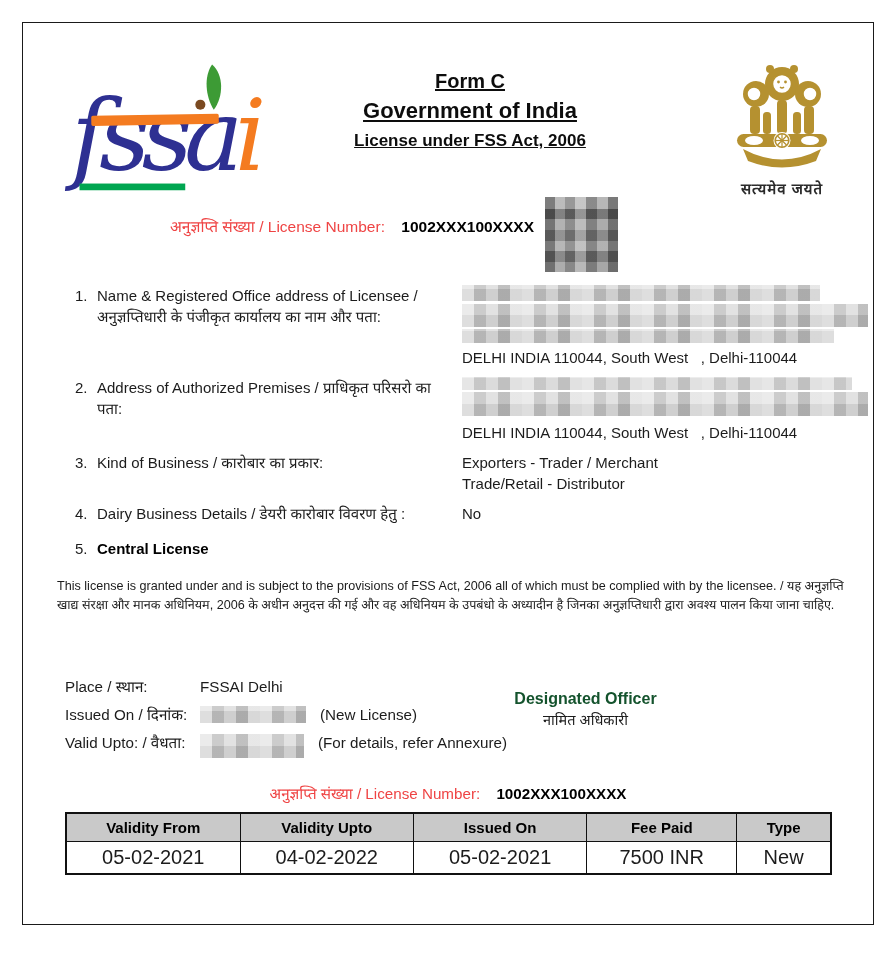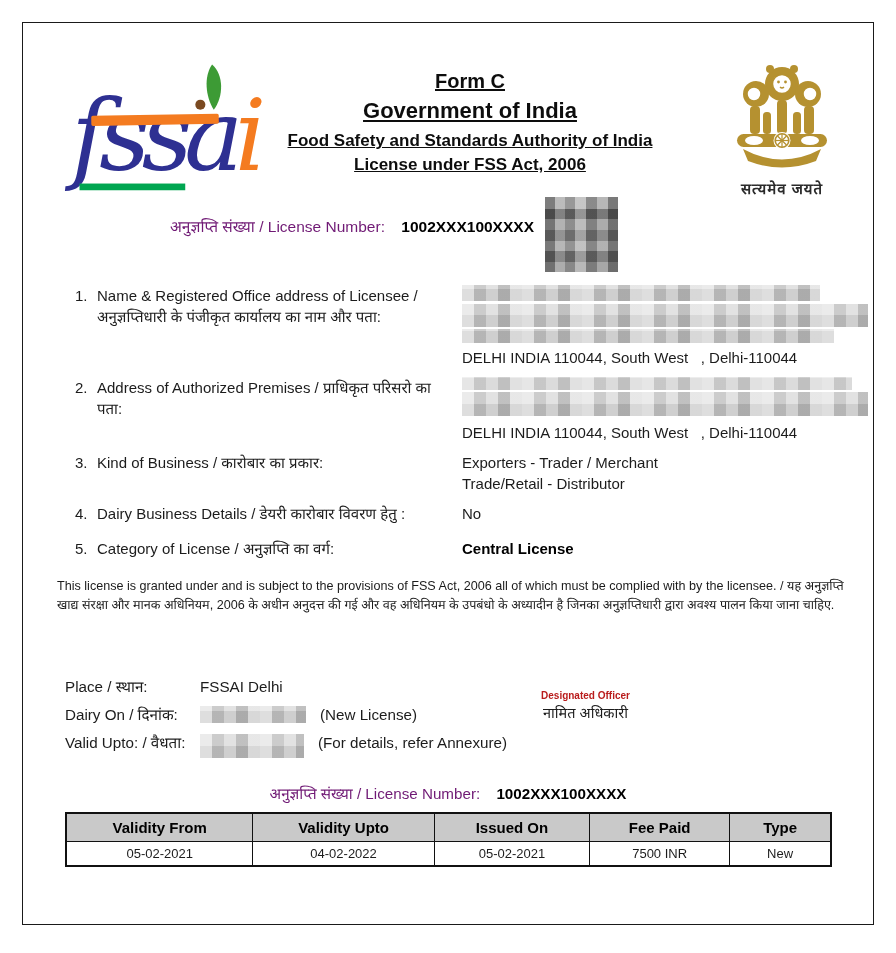--- a/index.html
+++ b/index.html
@@ -16,21 +16,21 @@
   .t-form { font-size:20px; font-weight:700; margin-bottom:5px; }
   .t-gov  { font-size:22px; font-weight:700; margin-bottom:7px; }
   .t-auth { font-size:17px; font-weight:700; margin-bottom:4px; }
   .t-act  { font-size:17px; font-weight:700; }
   .emblem { position:absolute; left:706px; top:56px; width:152px; text-align:center; }
   .emblem-motto { font-size:15px; font-weight:700; color:#2b2b2b; margin-top:0px; letter-spacing:1px; }
 
   
   .lic-row-1 { position:absolute; left:170px; top:215px; font-size:15.5px; }
   .lic-row-2 { position:absolute; left:0; top:783px; width:896px; text-align:center; font-size:15.2px; }
-  .lic-label { color:#701a75; }
+  .lic-label { color:#ef4444; }
   .lic-value { font-weight:700; color:#000; margin-left:12px; }
   .qr { position:absolute; left:545px; top:197px; width:73px; height:75px;
         background-color:#8a8a8a;
         background-image:
           repeating-linear-gradient(90deg, rgba(0,0,0,0.28) 0 10px, rgba(255,255,255,0.18) 10px 20px,
             rgba(0,0,0,0.12) 20px 30px, rgba(255,255,255,0.30) 30px 41px, rgba(0,0,0,0.20) 41px 52px,
             rgba(255,255,255,0.12) 52px 63px, rgba(0,0,0,0.30) 63px 73px),
           repeating-linear-gradient(0deg, rgba(255,255,255,0.15) 0 10px, rgba(0,0,0,0.18) 10px 21px,
             rgba(255,255,255,0.25) 21px 31px, rgba(0,0,0,0.10) 31px 42px, rgba(255,255,255,0.20) 42px 53px,
             rgba(0,0,0,0.25) 53px 63px, rgba(255,255,255,0.30) 63px 75px);
@@ -54,29 +54,29 @@
   .legal { position:absolute; left:57px; top:577px; width:793px;
            font-size:12.6px; line-height:18.5px; color:#1b1b1b; }
 
   
   .meta { position:absolute; left:65px; display:flex; align-items:center; font-size:15.2px; }
   .meta .mlabel { width:135px; flex:none; }
   .blur-issued { display:inline-block; width:106px; height:17px; }
   .blur-valid  { display:inline-block; width:104px; height:24px; margin-bottom:-8px; }
   .mnote { margin-left:14px; }
   .officer { position:absolute; left:478px; top:690px; width:215px; text-align:center; }
-  .o-title { font-size:10px; font-weight:700; color:#b91c1c; }
+  .o-title { font-size:16px; font-weight:700; color:#14532d; }
   .o-sub { font-size:14.5px; margin-top:1px; }
 
   
   .vtable-wrap { position:absolute; left:65px; top:812px; width:767px; }
   table.vtable { width:100%; border-collapse:collapse; border:2px solid #111; }
   .vtable th { border:1.5px solid #111; background:#c9c9c9; font-weight:700;
                font-size:15px; padding:5px 18px; text-align:center; color:#000; }
-  .vtable td { border:1.5px solid #111; font-size:13px; padding:4px 14px; text-align:center; }
+  .vtable td { border:1.5px solid #111; font-size:20px; padding:4px 14px; text-align:center; }
 </style>
 </head>
 <body>
 
 <div class="canvas">
   <div class="page-frame"></div>
 
   <div class="logo">
     <svg width="168" height="146" viewBox="0 0 200 174">
       <text x="6" y="136" font-family="'DejaVu Serif','Liberation Serif',serif" font-style="italic" font-size="118" letter-spacing="-10">
@@ -85,21 +85,20 @@
       <rect x="30" y="70" width="152" height="12" rx="2" fill="#f47b20" transform="rotate(-1 106 76)"></rect>
       <rect x="16" y="152" width="126" height="8" fill="#00a651"></rect>
       <path d="M174 10 C188 22 188 48 176 64 C166 48 164 24 174 10 Z" fill="#3d9b35"></path>
       <circle cx="160" cy="58" r="6" fill="#7a4a21"></circle>
     </svg>
   </div>
 
   <div class="titles">
     <div class="t-form">Form C</div>
     <div class="t-gov">Government of India</div>
-    <div class="t-auth">Food Safety and Standards Authority of India</div>
     <div class="t-act">License under FSS Act, 2006</div>
   </div>
 
   <div class="emblem">
     <svg width="118" height="118" viewBox="0 0 118 118">
 
       <circle cx="59" cy="28" r="17" fill="#b59130"></circle>
       <circle cx="33" cy="38" r="13" fill="#b59130"></circle>
       <circle cx="85" cy="38" r="13" fill="#b59130"></circle>
 
@@ -174,32 +173,31 @@
   </div>
 
   <div class="item" style="top:503px;">
     <span class="no">4.</span>
     <span class="lbl">Dairy Business Details / डेयरी कारोबार विवरण हेतु :</span>
     <div class="val">No</div>
   </div>
 
   <div class="item" style="top:538px;">
     <span class="no">5.</span>
-    <span class="lbl">Category of License / अनुज्ञप्ति का वर्ग:</span>
     <div class="val val-strong">Central License</div>
   </div>
 
   <div class="legal">This license is granted under and is subject to the provisions of FSS Act, 2006 all of which must be complied with by the licensee. / यह अनुज्ञप्ति खाद्य संरक्षा और मानक अधिनियम, 2006 के अधीन अनुदत्त की गई और वह अधिनियम के उपबंधो के अध्यादीन है जिनका अनुज्ञप्तिधारी द्वारा अवश्य पालन किया जाना चाहिए.</div>
 
   <div class="meta" style="top:676px;">
     <span class="mlabel">Place / स्थान:</span>
     <span>FSSAI Delhi</span>
   </div>
   <div class="meta" style="top:704px;">
-    <span class="mlabel">Dairy On / दिनांक:</span>
+    <span class="mlabel">Issued On / दिनांक:</span>
     <span class="px blur-issued"></span>
     <span class="mnote">(New License)</span>
   </div>
   <div class="meta" style="top:732px;">
     <span class="mlabel">Valid Upto: / वैधता:</span>
     <span class="px blur-valid"></span>
     <span class="mnote">(For details, refer Annexure)</span>
   </div>
 
   <div class="officer">

